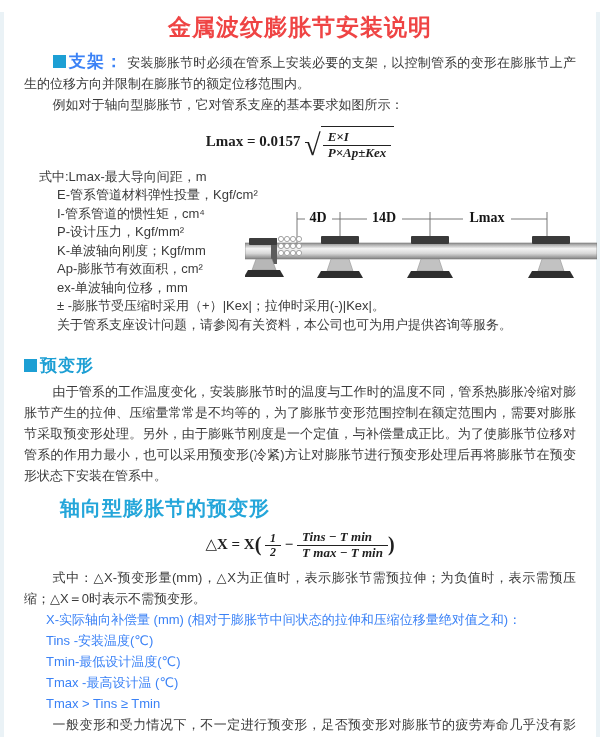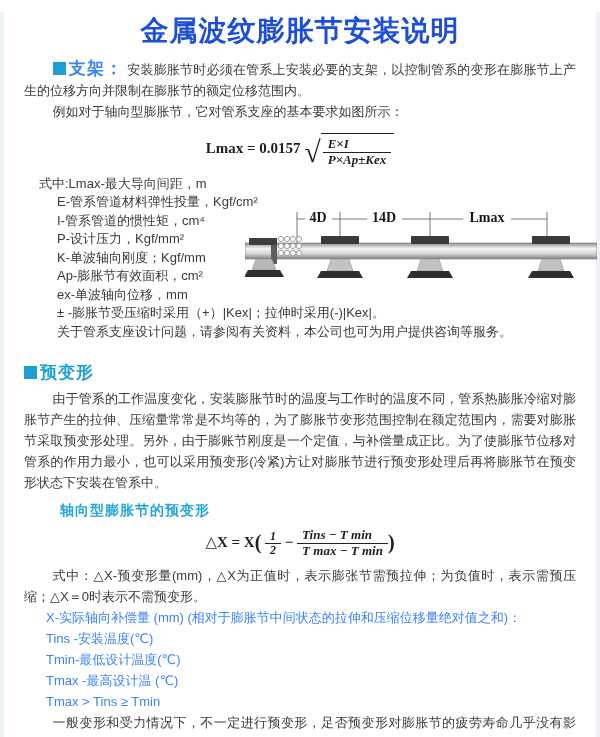--- a/index.html
+++ b/index.html
@@ -8,33 +8,33 @@
     font-family:"Liberation Sans","DejaVu Sans",sans-serif;
     color:#3a3a3a;
   }
   .page{
     position:relative;width:600px;height:737px;box-sizing:border-box;
     background:#ffffff;
     border-left:4px solid #eaf2f6;border-right:4px solid #eaf2f6;border-bottom:5px solid #eaf2f6;
   }
   .content{padding:0 20px;}
   .title{
-    text-align:center;font-size:28px;font-weight:bold;color:#1d4ed8;
+    text-align:center;font-size:23px;font-weight:bold;color:#ef4444;
     margin:12px 0 8px 0;letter-spacing:1px;
   }
   .p{margin:0;font-size:13px;line-height:21px;text-align:justify;color:#3a3a3a;}
   .indent{text-indent:2.2em;}
   .sec-start{margin-top:8px;}
   .sq{
     display:inline-block;width:13px;height:13px;background:#1d9fd4;
     margin-right:3px;vertical-align:-1px;
   }
   .h-inline{font-size:17px;font-weight:bold;color:#3b82f6;letter-spacing:1px;}
   .h2{font-size:17px;font-weight:bold;color:#1d9fd4;margin:20px 0 4px 0;letter-spacing:1px;}
-  .h3{font-size:14px;font-weight:bold;color:#24a6da;margin:9px 0 3px 36px;letter-spacing:1px;}
+  .h3{font-size:20px;font-weight:bold;color:#24a6da;margin:9px 0 3px 36px;letter-spacing:1px;}
 
   .formula{
     margin:8px 0 6px 0;text-align:center;
     font-family:"Liberation Serif","DejaVu Serif",serif;
     font-weight:bold;color:#1f1f1f;font-size:15px;
   }
   .f1{margin-top:10px;}
   .frac{
     display:inline-block;vertical-align:middle;text-align:left;
     line-height:1.15;font-size:13px;font-style:italic;

